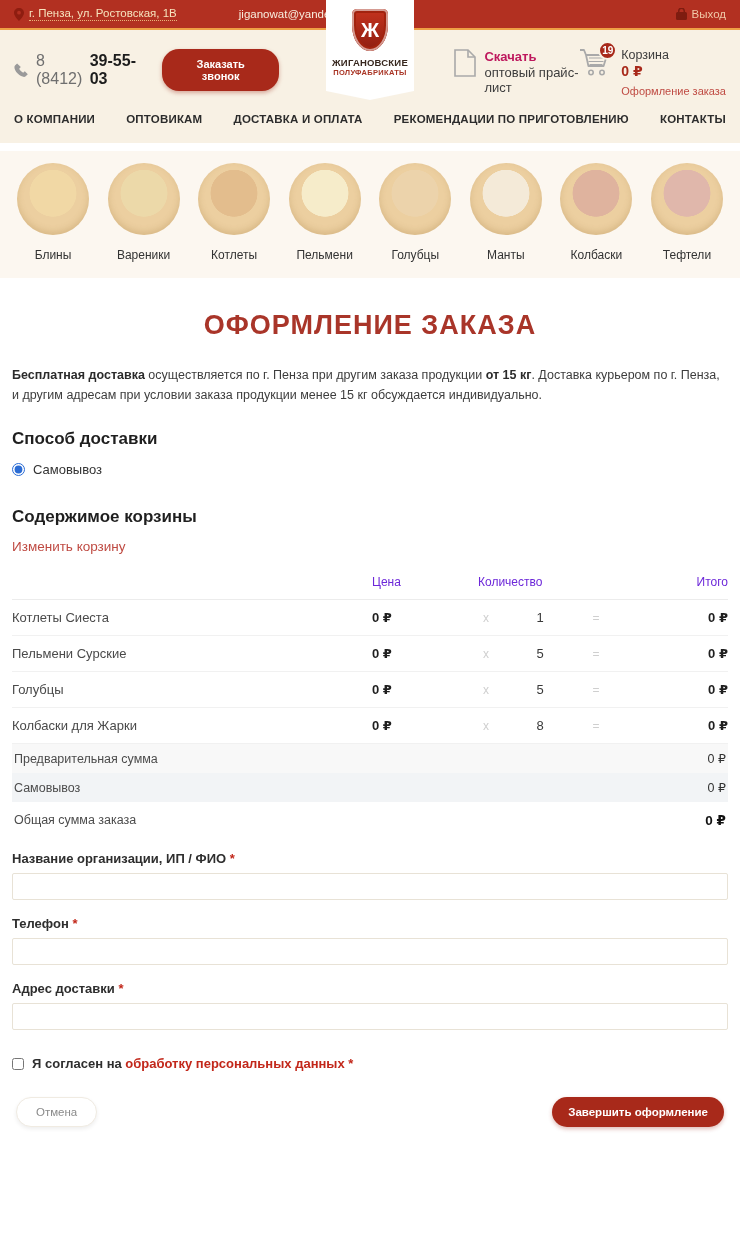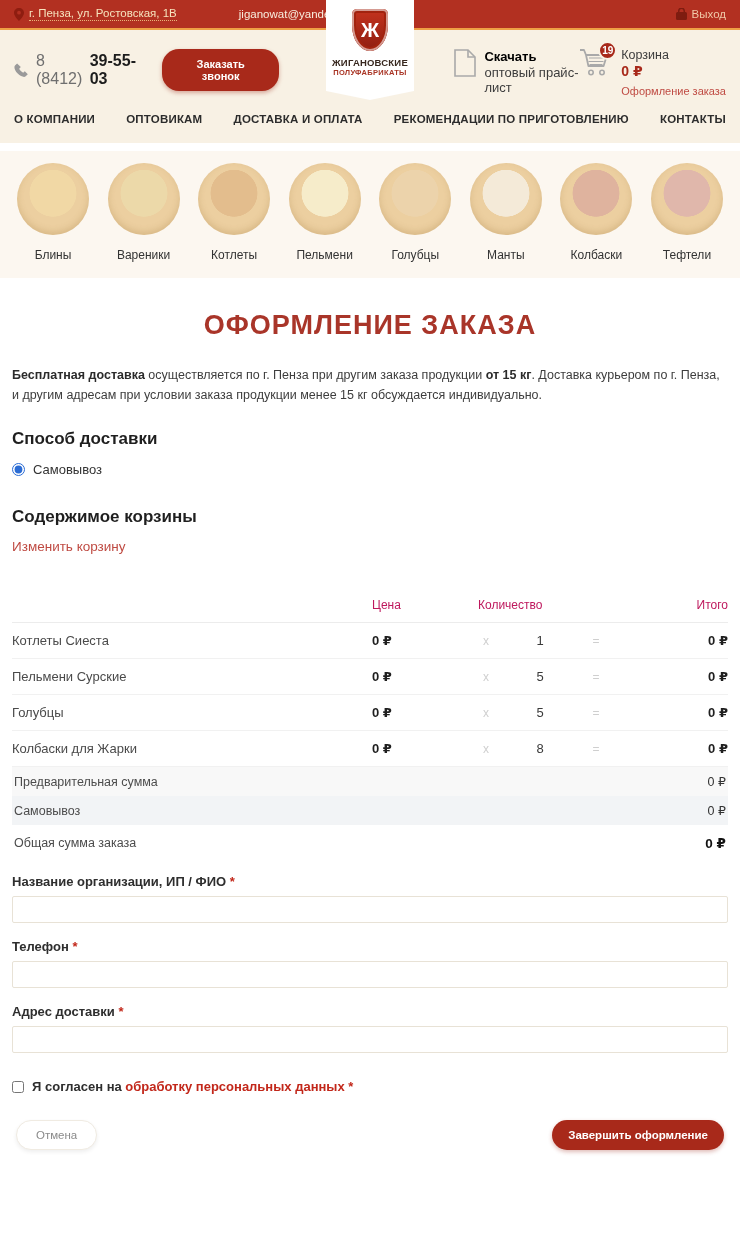--- a/index.html
+++ b/index.html
@@ -45,21 +45,21 @@
   }
   .phone { display:flex; align-items:center; gap:7px; margin-top:6px; }
   .phone-prefix { color:#6f6f6f; font-size:16px; }
   .phone-num { color:#1d1d1d; font-size:16px; font-weight:bold; }
   .call-btn {
     margin-left:22px; margin-top:3px; background:#a8291a; color:#fff; border:none; cursor:pointer;
     font-size:11px; font-weight:bold; padding:9px 22px; border-radius:17px;
     box-shadow:0 2px 4px rgba(150,30,15,.35);
   }
   .dl { display:flex; gap:8px; margin-left:175px; margin-top:3px; cursor:pointer; }
-  .dl-title { color:#000000; font-size:13px; font-weight:bold; }
+  .dl-title { color:#be185d; font-size:13px; font-weight:bold; }
   .dl-sub { color:#3c3c3c; font-size:13px; margin-top:1px; }
   .cartbox { display:flex; gap:8px; margin-left:auto; margin-top:2px; }
   .cart-icon-wrap { position:relative; width:34px; }
   .badge {
     position:absolute; top:-7px; right:-4px; width:19px; height:19px; border-radius:50%;
     background:#a8291a; color:#fff; font-size:10px; font-weight:bold;
     display:flex; align-items:center; justify-content:center; border:2px solid #f8f1e4;
   }
   .cart-label { color:#3c3c3c; font-size:12.5px; }
   .cart-total { color:#a8291a; font-size:14px; font-weight:bold; margin-top:1px; }
@@ -101,21 +101,21 @@
   .radio-row input { accent-color:#2b6cd4; width:13px; height:13px; }
   .radio-row label { font-size:13px; color:#333; cursor:pointer; }
   .edit-link { display:inline-block; color:#bf4a42; font-size:13.5px; margin-top:12px; cursor:pointer; }
   
   .tbl { margin-top:14px; }
   .trow {
     display:grid; grid-template-columns:1fr 88px 52px 56px 56px 104px;
     align-items:center;
   }
   .thead { padding:6px 0 10px; border-bottom:1px solid #ececec; }
-  .thead > div { font-size:12px; color:#be185d;margin-top:23px; }
+  .thead > div { font-size:12px; color:#6d28d9; }
   .c-price { text-align:left; }
   .c-x, .c-eq { text-align:center; color:#cfcfcf; font-size:12px; }
   .c-qty { text-align:center; font-size:13px; color:#3a3a3a; }
   .c-total { text-align:right; }
   .c-qhead { grid-column:3 / span 3; text-align:left; padding-left:18px; }
   .titem { padding:10px 0; border-bottom:1px solid #f1f1f1; }
   .titem .c-name { font-size:13px; color:#4a4a4a; }
   .money { font-size:13px; font-weight:bold; color:#1f1f1f; }
   
   .sumrow { display:flex; justify-content:space-between; align-items:center; padding:7px 2px; font-size:12.5px; }

